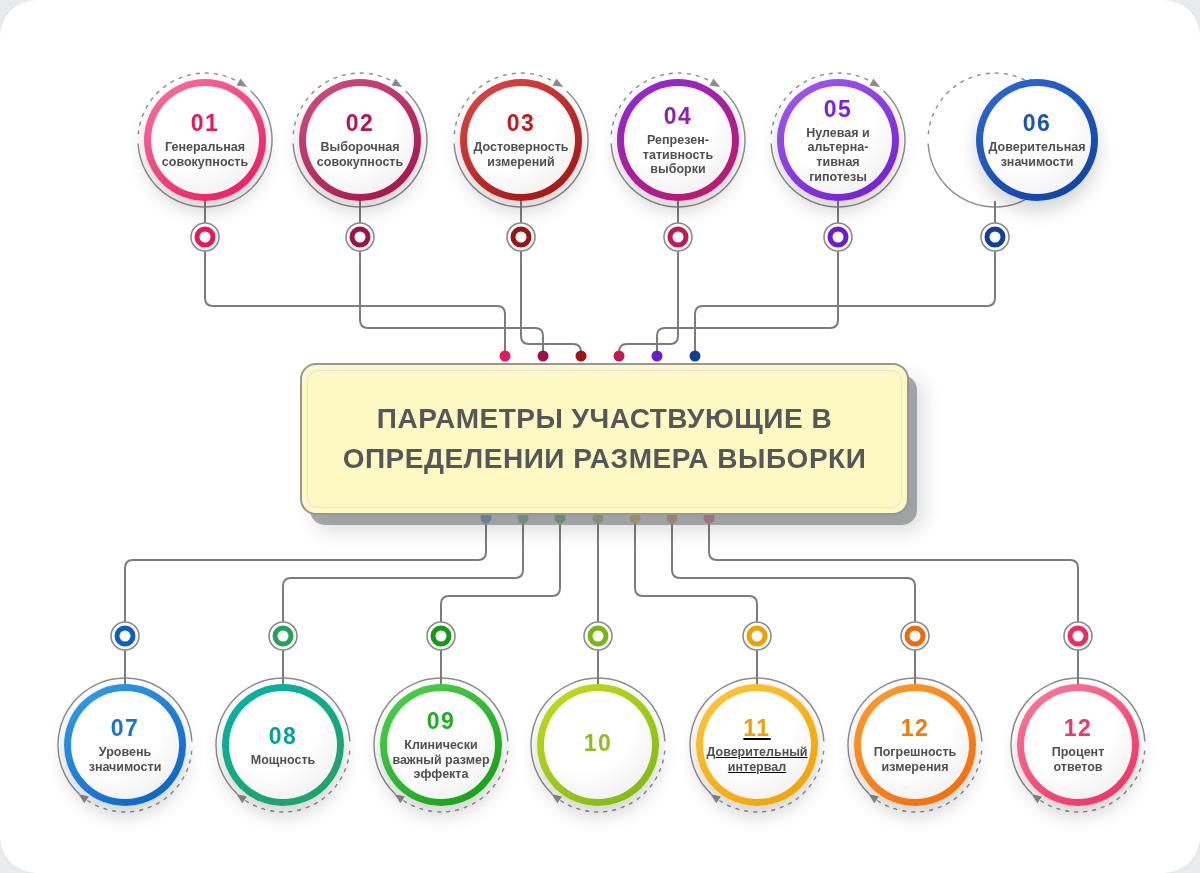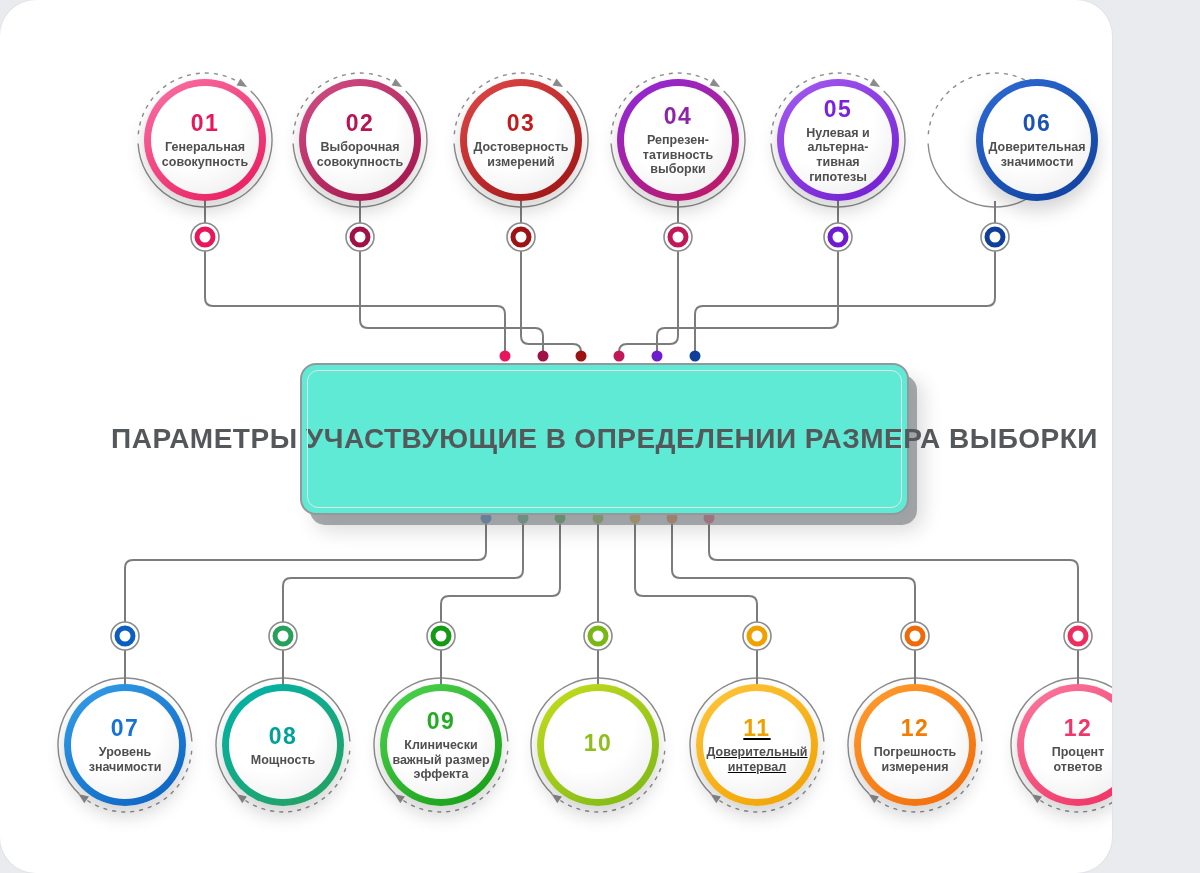--- a/index.html
+++ b/index.html
@@ -1,33 +1,33 @@
 <!DOCTYPE html>
 <html><head>
 <meta charset="utf-8">
 <style>
   html,body{margin:0;padding:0;background:#e9ebee;font-family:"Liberation Sans",sans-serif;}
-  .canvas{position:relative;width:1112px;height:873px;background:#ffffff;border-radius:36px;overflow:hidden;
+  .canvas{position:relative;width:1200px;height:873px;background:#ffffff;border-radius:36px;overflow:hidden;
           box-shadow:0 0 0 1px #e2e4e7;}
   svg.layer{position:absolute;left:0;top:0;}
   #nodes{position:absolute;left:0;top:0;width:100%;height:100%;}
 
   .node{position:absolute;width:122px;height:122px;border-radius:50%;
         display:flex;flex-direction:column;align-items:center;justify-content:center;
         text-align:center;box-shadow:0 10px 18px rgba(0,0,0,.17);}
   .node::before{content:"";position:absolute;inset:7px;border-radius:50%;
         background:radial-gradient(circle at 38% 30%, #ffffff 48%, #f4f4f4 74%, #e6e6e6 100%);}
   .node .num{position:relative;font-size:23px;font-weight:bold;letter-spacing:1.5px;margin-bottom:3px;}
   .node .label{position:relative;font-size:12.5px;font-weight:bold;line-height:1.18;
         white-space:pre-line;color:var(--label,#4f4f4f);padding:0 6px;}
 
-  .center-box{position:absolute;left:300px;top:363px;width:605px;height:148px;background:#5eead4;
+  .center-box{position:absolute;left:300px;top:363px;width:605px;height:148px;background:#fef9c3;
         border:2px solid #95979a;border-radius:16px;
         box-shadow:9px 11px 0 -1px rgba(138,141,145,.75), 14px 16px 20px rgba(0,0,0,.14);
-        display:flex;flex-direction:row;align-items:center;justify-content:center;gap:8px;}
+        display:flex;flex-direction:column;align-items:center;justify-content:center;gap:8px;}
   .center-box::before{content:"";position:absolute;inset:5px;border-radius:11px;
         border:1px solid #e3e4e6;pointer-events:none;}
   .title-line{font-size:28px;font-weight:bold;color:var(--title,#55585a);letter-spacing:.5px;white-space:nowrap;}
 </style>
 </head>
 <body>
 
 <div class="canvas" style="--label: #4f4f4f; --title: #55585a;">
 
   <svg class="layer" width="1200" height="873" viewBox="0 0 1200 873">

